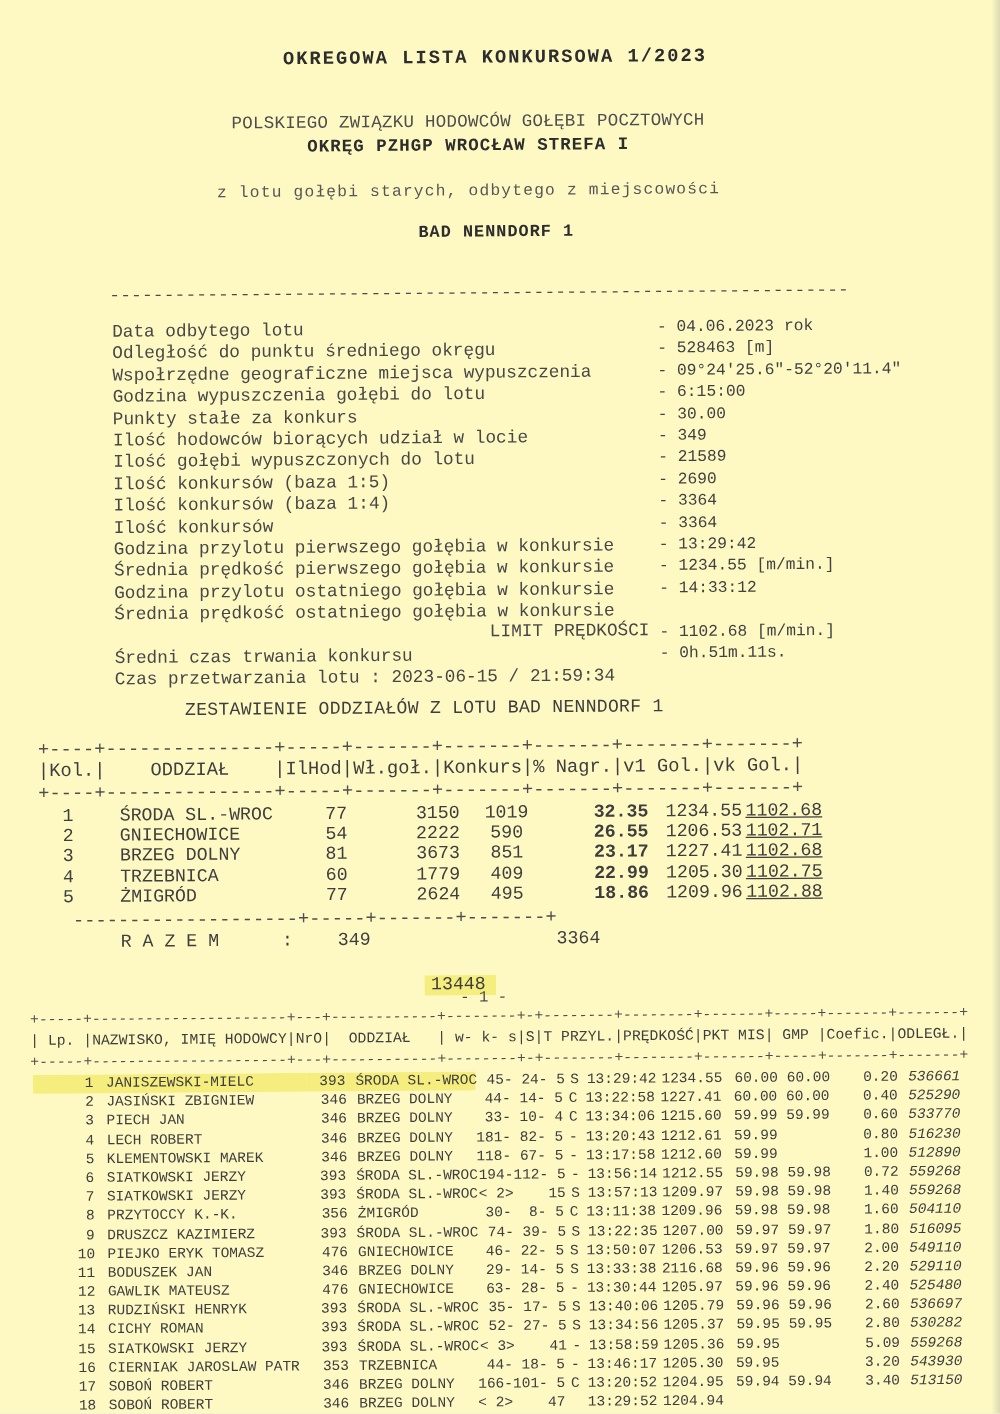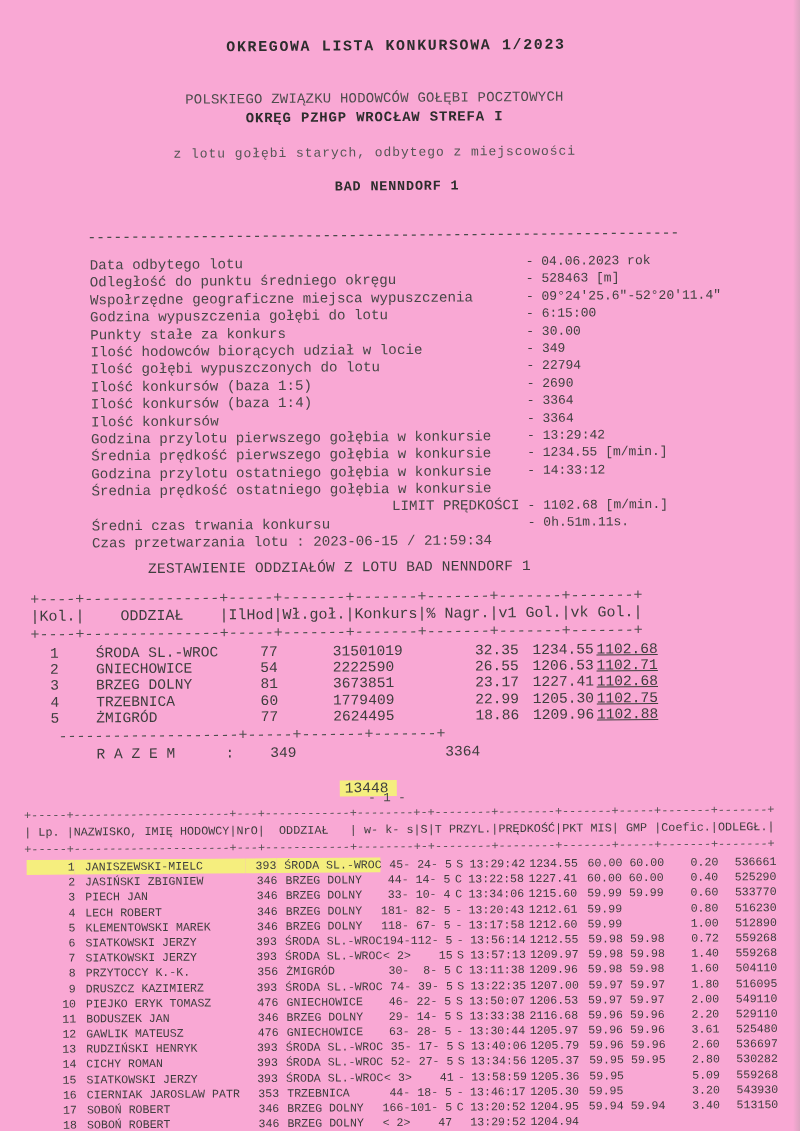--- a/index.html
+++ b/index.html
@@ -1,16 +1,16 @@
 <!DOCTYPE html>
 <html><head>
 <meta charset="utf-8">
 <style>
   html,body{margin:0;padding:0;background:#e9e9e9;}
-  #sheet{position:relative;width:800px;height:1131px;background:#f9a8d4;overflow:hidden;
+  #sheet{position:relative;width:800px;height:1131px;background:#fef9c3;overflow:hidden;
          color:#3e3e3e;font-family:"Liberation Mono","DejaVu Sans Mono",monospace;}
   .tilt{position:absolute;inset:0;transform:rotate(-0.45deg);transform-origin:400px 560px;}
   .pre{white-space:pre;}
 
   .title{position:absolute;top:38px;left:0;width:800px;text-align:center;font-weight:bold;
          font-size:15px;letter-spacing:1.6px;color:#2d2d2d;}
   .org{position:absolute;top:90px;left:-22px;width:800px;text-align:center;font-size:14px;
        letter-spacing:.2px;color:#4d4d4d;}
   .region{position:absolute;top:109px;left:-22px;width:800px;text-align:center;font-weight:bold;
           font-size:14px;letter-spacing:.8px;color:#2d2d2d;}
@@ -34,22 +34,22 @@
   .ascii{color:#4e4e4e;white-space:pre;}
   .sum-ascii1{position:absolute;top:589px;left:30px;font-size:15px;}
   .sum-head{position:absolute;top:606px;left:30px;font-size:15px;color:#3e3e3e;white-space:pre;}
   .sum-ascii2{position:absolute;top:624px;left:30px;font-size:15px;}
   .sum-rows{position:absolute;top:643px;left:33px;}
   .sum-row{display:flex;height:16.2px;font-size:14.6px;line-height:16.2px;white-space:pre;}
   .c-kol{width:25px;text-align:right;}
   .c-oddz{width:137px;padding-left:37px;}
   .c-ilhod{width:45px;text-align:right;}
   .c-wlgol{width:90px;text-align:right;}
-  .c-konk{width:75px;text-align:left;}
-  .c-nagr{width:76px;text-align:right;}
+  .c-konk{width:75px;text-align:center;}
+  .c-nagr{width:76px;text-align:right;font-weight:bold;}
   .c-v1{width:75px;text-align:right;}
   .c-vk{width:64px;text-align:right;text-decoration:underline;}
   .sum-foot{position:absolute;top:726px;left:57px;font-size:15px;}
   .razem{position:absolute;top:744px;left:95px;font-size:14.6px;white-space:pre;display:flex;}
   .rz-label{width:104px;}
   .rz-colon{width:12px;margin-left:25px;}
   .rz-ilhod{width:44px;text-align:right;margin-left:15px;}
   .rz-wlgol{margin-left:43px;padding:0 8px 0 5px;margin-top:36px;}
   .rz-konk{width:72px;text-align:right;margin-left:12px;font-family:Liberation Mono, monospace;}
   .hl{background:#f5ee7e;}
@@ -64,21 +64,21 @@
   .r-name{width:166px;padding-left:10px;}
   .r-nro{width:32px;text-align:right;}
   .r-oddz{width:96px;padding-left:8px;}
   .r-wks{width:74px;padding-left:2px;}
   .r-s{width:12px;text-align:center;}
   .r-time{width:60px;padding-left:4px;}
   .r-speed{width:52px;text-align:right;}
   .r-pkt{width:46px;text-align:right;}
   .r-gmp{width:42px;padding-left:7px;}
   .r-coef{width:50px;text-align:right;}
-  .r-odl{width:60px;text-align:right;}
+  .r-odl{width:60px;text-align:center;font-style:italic;}
 
   .scan-edge{position:absolute;top:0;right:0;width:7px;height:100%;
              background:linear-gradient(to right,rgba(160,160,158,0),rgba(150,150,148,.32));}
 </style>
 </head>
 <body>
 
 <div id="sheet">
   <div class="tilt">
 
@@ -116,21 +116,21 @@
           <span class="info-value">- 30.00</span>
         </div>
 
         <div class="info-row">
           <span class="info-label">Ilość hodowców biorących udział w locie</span>
           <span class="info-value">- 349</span>
         </div>
 
         <div class="info-row">
           <span class="info-label">Ilość gołębi wypuszczonych do lotu</span>
-          <span class="info-value">- 22794</span>
+          <span class="info-value">- 21589</span>
         </div>
 
         <div class="info-row">
           <span class="info-label">Ilość konkursów (baza 1:5)</span>
           <span class="info-value">- 2690</span>
         </div>
 
         <div class="info-row">
           <span class="info-label">Ilość konkursów (baza 1:4)</span>
           <span class="info-value">- 3364</span>
@@ -429,21 +429,21 @@
           <span class="r-lp">12</span>
           <span class="r-name">GAWLIK MATEUSZ</span>
           <span class="r-nro">476</span>
           <span class="r-oddz">GNIECHOWICE</span>
           <span class="r-wks"> 63- 28- 5</span>
           <span class="r-s">-</span>
           <span class="r-time">13:30:44</span>
           <span class="r-speed">1205.97</span>
           <span class="r-pkt">59.96</span>
           <span class="r-gmp">59.96</span>
-          <span class="r-coef">3.61</span>
+          <span class="r-coef">2.40</span>
           <span class="r-odl">525480</span>
         </div>
 
         <div class="res-row">
           <span class="r-lp">13</span>
           <span class="r-name">RUDZIŃSKI HENRYK</span>
           <span class="r-nro">393</span>
           <span class="r-oddz">ŚRODA SL.-WROC</span>
           <span class="r-wks"> 35- 17- 5</span>
           <span class="r-s">S</span>

